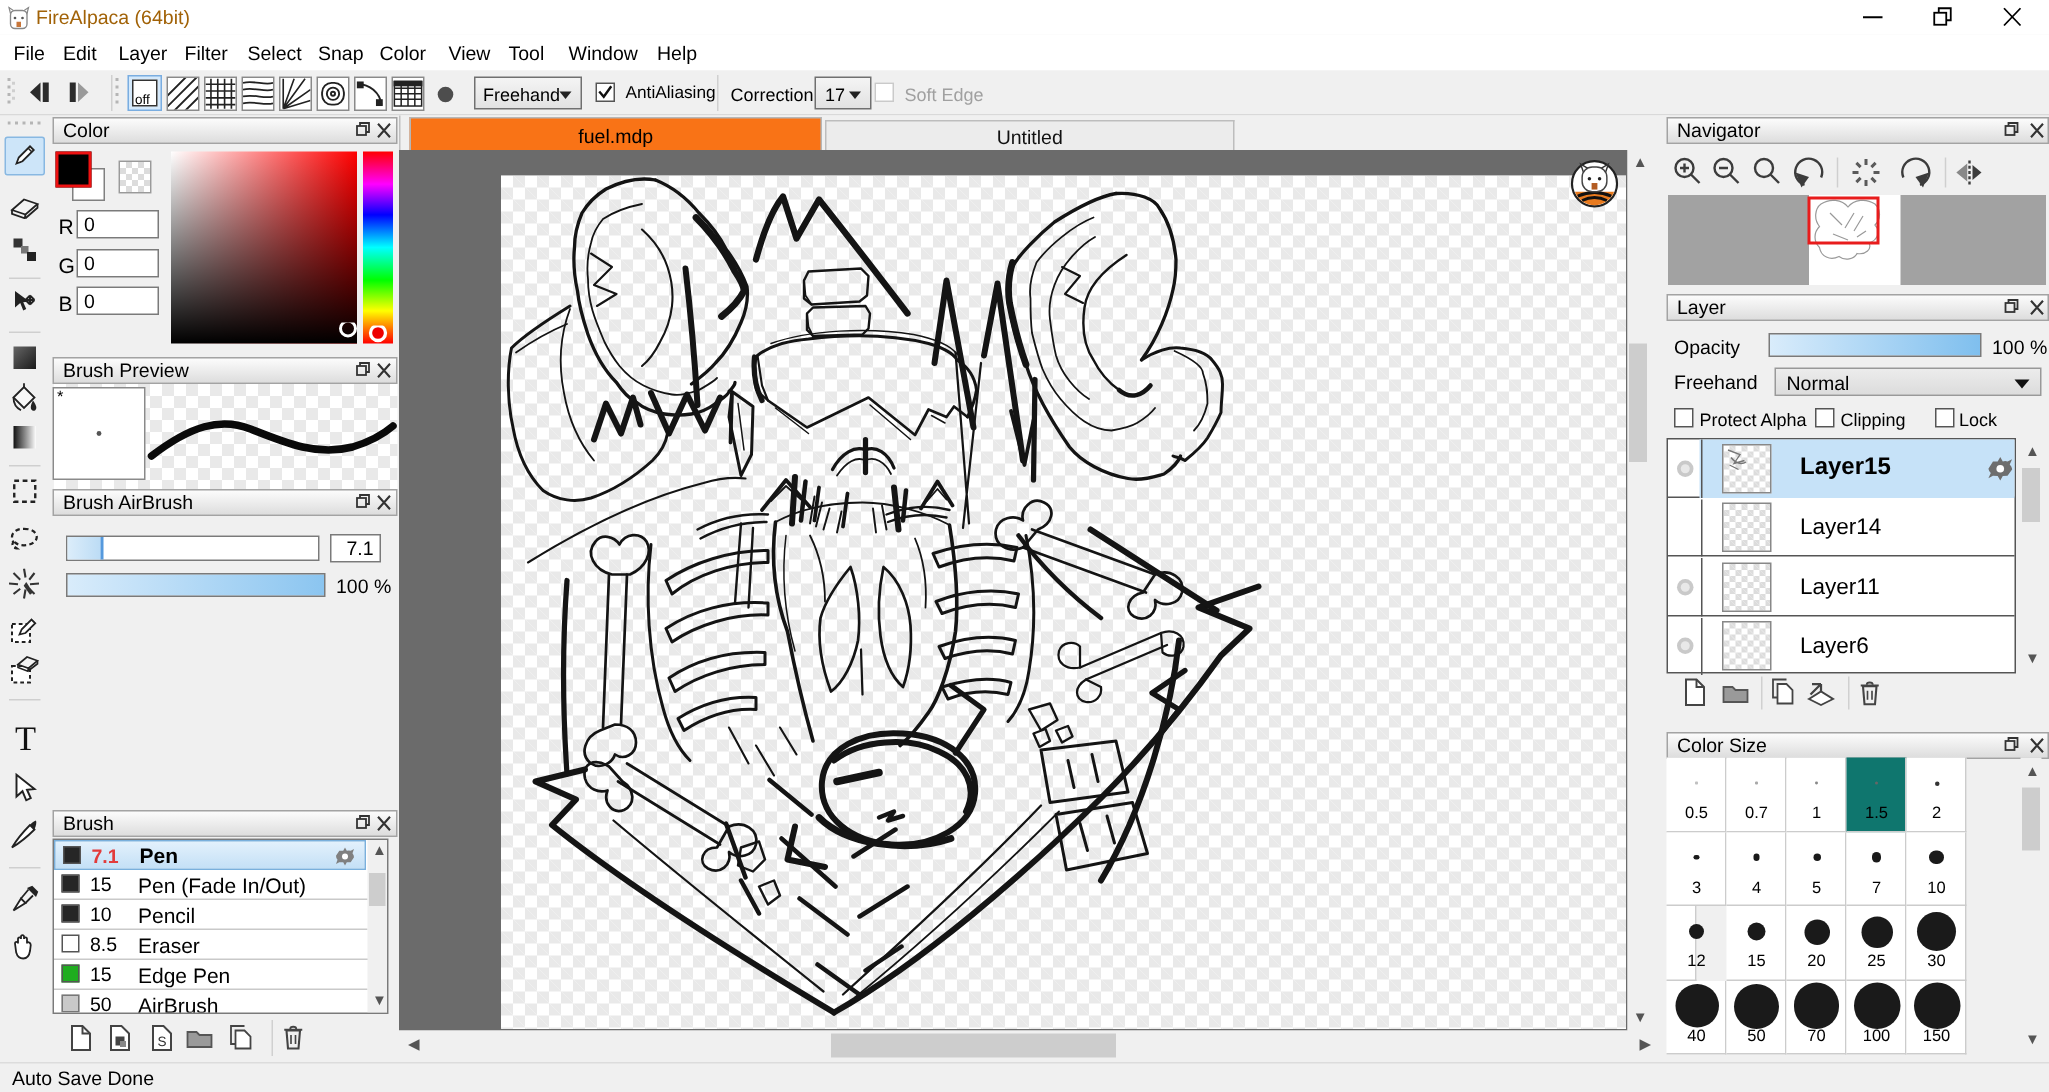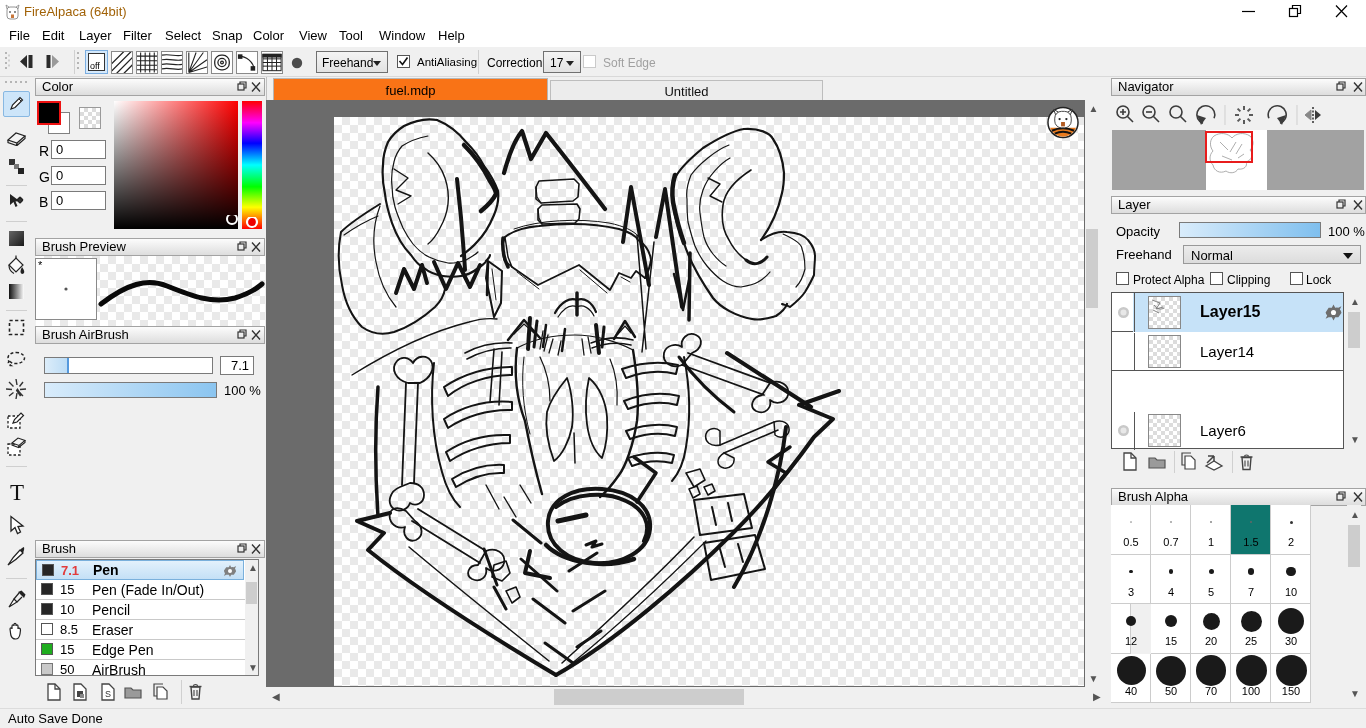--- a/index.html
+++ b/index.html
@@ -626,20 +626,29 @@
         <svg class="abs" style="left:213px;top:11px" width="17" height="17" viewBox="0 0 14 14">
             <path d="M7 0.5 L8.4 3 A4.2 4.2 0 0 1 11 3 L13.5 1.8 L12.2 4.6 A4.2 4.2 0 0 1 13.5 7 L13.5 7.4 L11 10.9 L8.4 11 L7 13.5 L5.6 11 L3 10.9 L0.5 12.2 L1.8 9.4 A4.2 4.2 0 0 1 0.5 7 L3 3 L5.6 3 Z" fill="#6e6e6e"></path>
             <circle cx="7" cy="7" r="2.1" fill="#fff"></circle>
           </svg>
       </div>
       <div class="abs" style="left:0;top:40px;width:231px;height:38px;border-bottom:1px solid #555">
         <div class="abs" style="left:22px;top:0;width:1px;height:38px;background:#555"></div>
         <div class="chk4 abs" style="left:36px;top:2px;width:33px;height:33px;border:1px solid #888"></div>
         <div class="abs" style="left:88px;top:10px;font-size:15px">Layer14</div>
       </div>
+      <div class="abs" style="left:0;top:79px;width:231px;height:39px;border-bottom:1px solid #555">
+        <svg class="abs" style="left:5px;top:13px" width="13" height="13">
+            <circle cx="6.5" cy="6.5" r="5.5" fill="#c9c9c9"></circle>
+            <circle cx="6.5" cy="6.5" r="3" fill="#e8e8e8"></circle>
+          </svg>
+        <div class="abs" style="left:22px;top:0;width:1px;height:39px;background:#555"></div>
+        <div class="chk4 abs" style="left:36px;top:3px;width:33px;height:33px;border:1px solid #888"></div>
+        <div class="abs" style="left:88px;top:11px;font-size:15px">Layer11</div>
+      </div>
       <div class="abs" style="left:0;top:119px;width:231px;height:38px">
         <svg class="abs" style="left:5px;top:12px" width="13" height="13">
             <circle cx="6.5" cy="6.5" r="5.5" fill="#c9c9c9"></circle>
             <circle cx="6.5" cy="6.5" r="3" fill="#e8e8e8"></circle>
           </svg>
         <div class="abs" style="left:22px;top:0;width:1px;height:38px;background:#555"></div>
         <div class="chk4 abs" style="left:36px;top:2px;width:33px;height:33px;border:1px solid #888"></div>
         <div class="abs" style="left:88px;top:10px;font-size:15px">Layer6</div>
       </div>
     </div>
@@ -667,21 +676,21 @@
         </svg>
       <div class="abs" style="left:124px;top:2px;width:1px;height:22px;background:#d0d0d0"></div>
       <svg class="abs" style="left:131px;top:3px" width="15" height="20" viewBox="0 0 15 19">
           <path d="M3 5 H12 L11 17 H4 Z" fill="none" stroke="#444" stroke-width="1.4"></path>
           <path d="M1.5 4.5 H13.5" stroke="#444" stroke-width="1.4"></path>
           <path d="M5.5 4 C5.5 2 9.5 2 9.5 4" fill="none" stroke="#444" stroke-width="1.2"></path>
           <path d="M6 8 V14 M9 8 V14" stroke="#444" stroke-width="1.1"></path>
         </svg>
     </div>
 
-    <div class="ptitle" style="left:3px;top:411px;width:255px">Brush Alpha</div>
+    <div class="ptitle" style="left:3px;top:411px;width:255px">Color Size</div>
     <svg class="pbtns" style="left:226px;top:414px" width="30" height="12">
         <rect x="3" y="3" width="6" height="6" fill="none" stroke="#333" stroke-width="1.2"></rect>
         <path d="M5 3 V1 H11 V7 H9" fill="none" stroke="#333" stroke-width="1.2"></path>
         <path d="M20 1.5 L28 10.5 M28 1.5 L20 10.5" stroke="#333" stroke-width="1.4"></path>
       </svg>
     <div class="abs" id="bsgrid" style="left:3px;top:428px;width:200px;height:198px">
         <div style="position:absolute;left:0px;top:0px;width:40px;height:49.5px;background:#fff;border-right:1px solid #ccc;border-bottom:1px solid #ccc">
           <div style="position:absolute;left:19.4px;top:16.4px;width:1.2px;height:1.2px;border-radius:50%;background:#c0c0c0"></div>
           <div style="position:absolute;left:0;top:31px;width:40px;text-align:center;font-size:11px;color:#000">0.5</div>
         </div>

